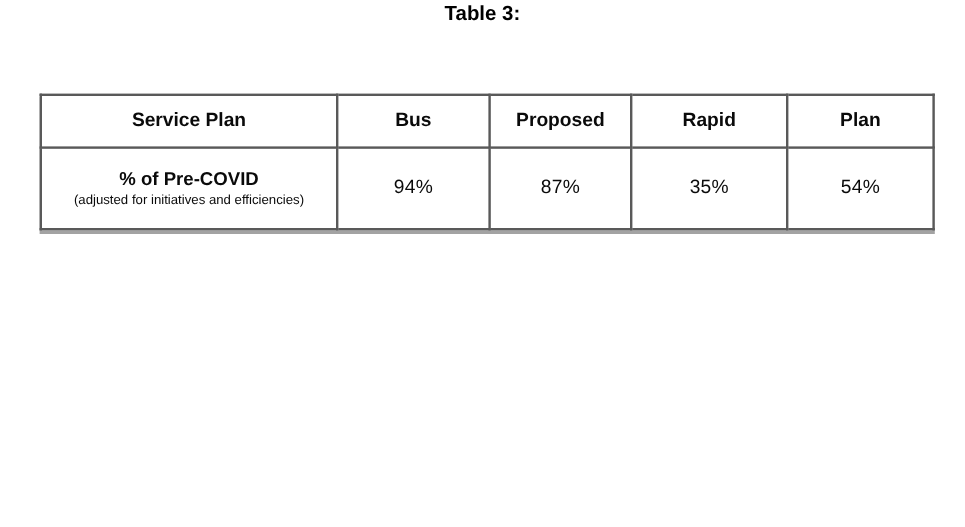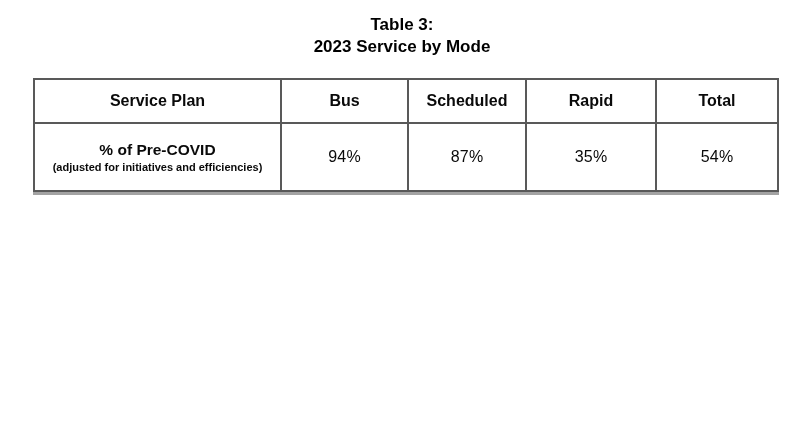--- a/index.html
+++ b/index.html
@@ -11,21 +11,21 @@
     position: relative;
     width: 804px;
     height: 439px;
     background: #ffffff;
     font-family: "Liberation Sans", "DejaVu Sans", sans-serif;
     color: #0a0a0a;
     overflow: hidden;
   }
   .title {
     position: absolute;
-    top: 14px;
+    top: 1px;
     left: 0;
     width: 100%;
     text-align: center;
     font-weight: bold;
     font-size: 17px;
     line-height: 21.5px;
     color: #000000;
   }
   .tablewrap {
     position: absolute;
@@ -68,51 +68,50 @@
   tr.r1 td { height: 94px; }
   tr.r2 td { height: 64px; }
   tr.r3 td { height: 66px; text-align: center; }
   tr.r3 td.num { font-weight: normal; }
   tr.r3 td.label .main-line {
     font-weight: bold;
     font-size: 15.5px;
     line-height: 20px;
   }
   tr.r3 td.label .sub-line {
-    font-weight: bold;
+    font-weight: normal;
     font-size: 11px;
     line-height: 14px;
   }
 </style>
 </head>
 <body>
 
 <div class="page">
 
   <div class="title">
     <div>Table 3:</div>
-    <div>2023 Service by Mode</div>
   </div>
 
   <div class="tablewrap">
     <table class="svc">
       <colgroup>
         <col style="width:247px">
         <col style="width:127px">
         <col style="width:118px">
         <col style="width:130px">
         <col style="width:122px">
       </colgroup>
       <thead>
         <tr>
           <th>Service Plan</th>
           <th>Bus</th>
-          <th>Scheduled</th>
+          <th>Proposed</th>
           <th>Rapid</th>
-          <th>Total</th>
+          <th>Plan</th>
         </tr>
       </thead>
       <tbody>
         <tr class="r3">
           <td class="label">
             <div class="main-line">% of Pre-COVID</div>
             <div class="sub-line">(adjusted for initiatives and efficiencies)</div>
           </td>
           <td class="num">94%</td>
           <td class="num">87%</td>

